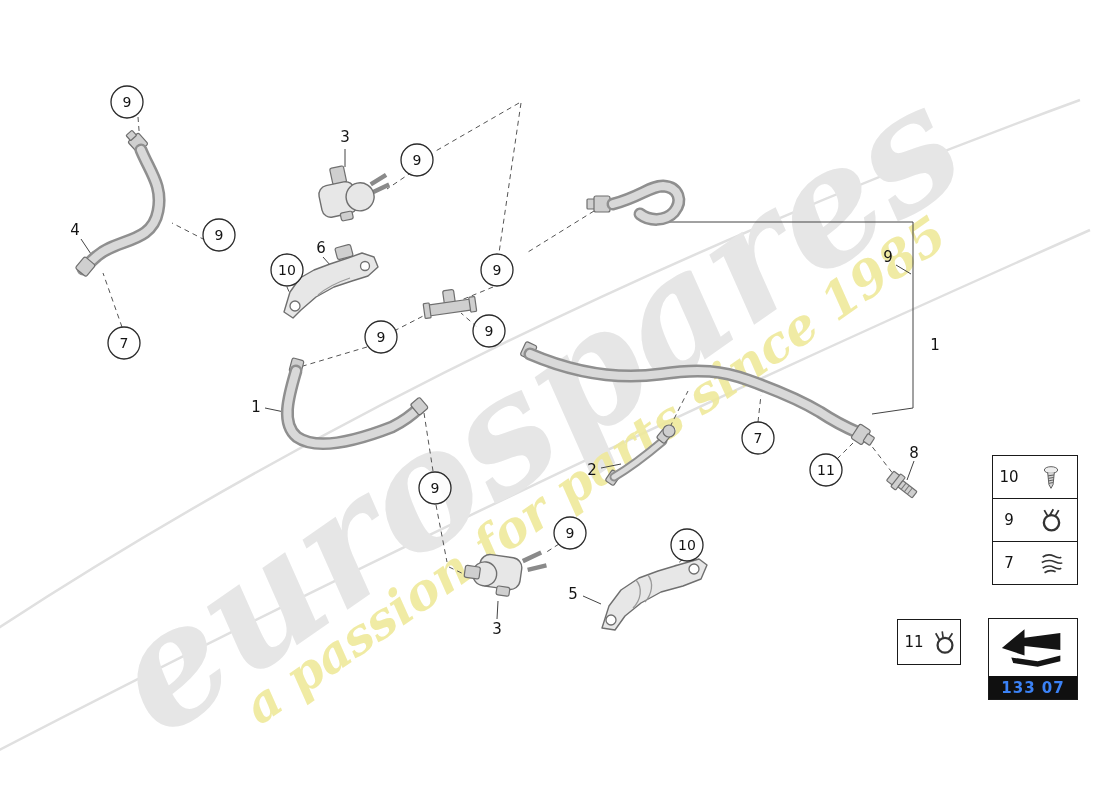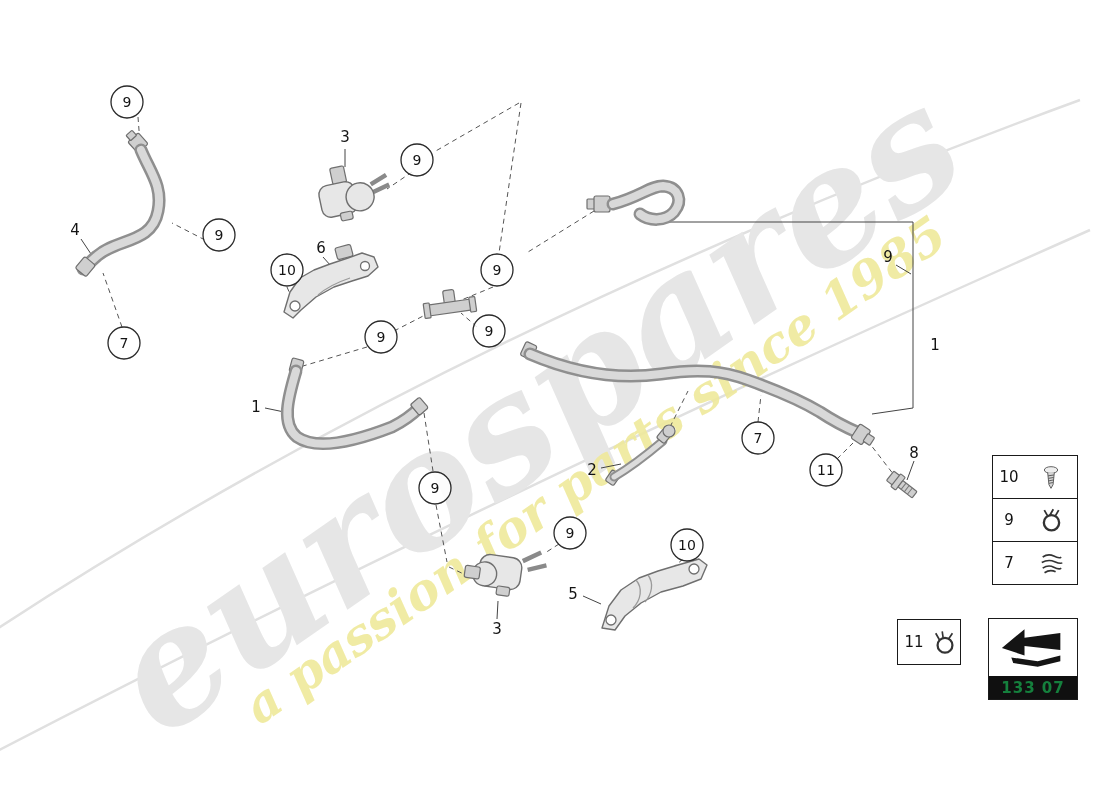--- a/index.html
+++ b/index.html
@@ -23,21 +23,21 @@
   .legend-stack{position:absolute;left:992px;top:455px;width:86px;}
   .legend-row{height:42px;border:1px solid #1a1a1a;margin-top:-1px;display:flex;align-items:center;background:#fff;}
   .legend-row:first-child{margin-top:0;}
   .legend-num{width:32px;text-align:center;font-size:15px;color:#111;}
   .legend-icon{flex:1;display:flex;align-items:center;justify-content:center;}
   .legend-clamp{position:absolute;left:897px;top:619px;width:64px;height:46px;border:1px solid #1a1a1a;
          display:flex;align-items:center;background:#fff;box-sizing:border-box;}
   .partcode-box{position:absolute;left:988px;top:618px;width:90px;height:82px;border:1px solid #1a1a1a;
          background:#fff;display:flex;flex-direction:column;box-sizing:border-box;}
   .partcode-icon{flex:1;display:flex;align-items:center;justify-content:center;}
-  .partcode-bar{height:23px;background:#101010;color:#15803d;display:flex;align-items:center;justify-content:center;
+  .partcode-bar{height:23px;background:#101010;color:#3b82f6;display:flex;align-items:center;justify-content:center;
          font-size:15px;font-weight:bold;letter-spacing:1px;}
 </style>
 </head>
 <body>
 
 <div class="stage">
 
   <svg width="1100" height="800" viewBox="0 0 1100 800">
     <defs>
       <path id="hose-tl" d="M141,150 C150,172 163,186 158,211 C152,244 117,238 97,256 C90,262 86,266 83,269"></path>

